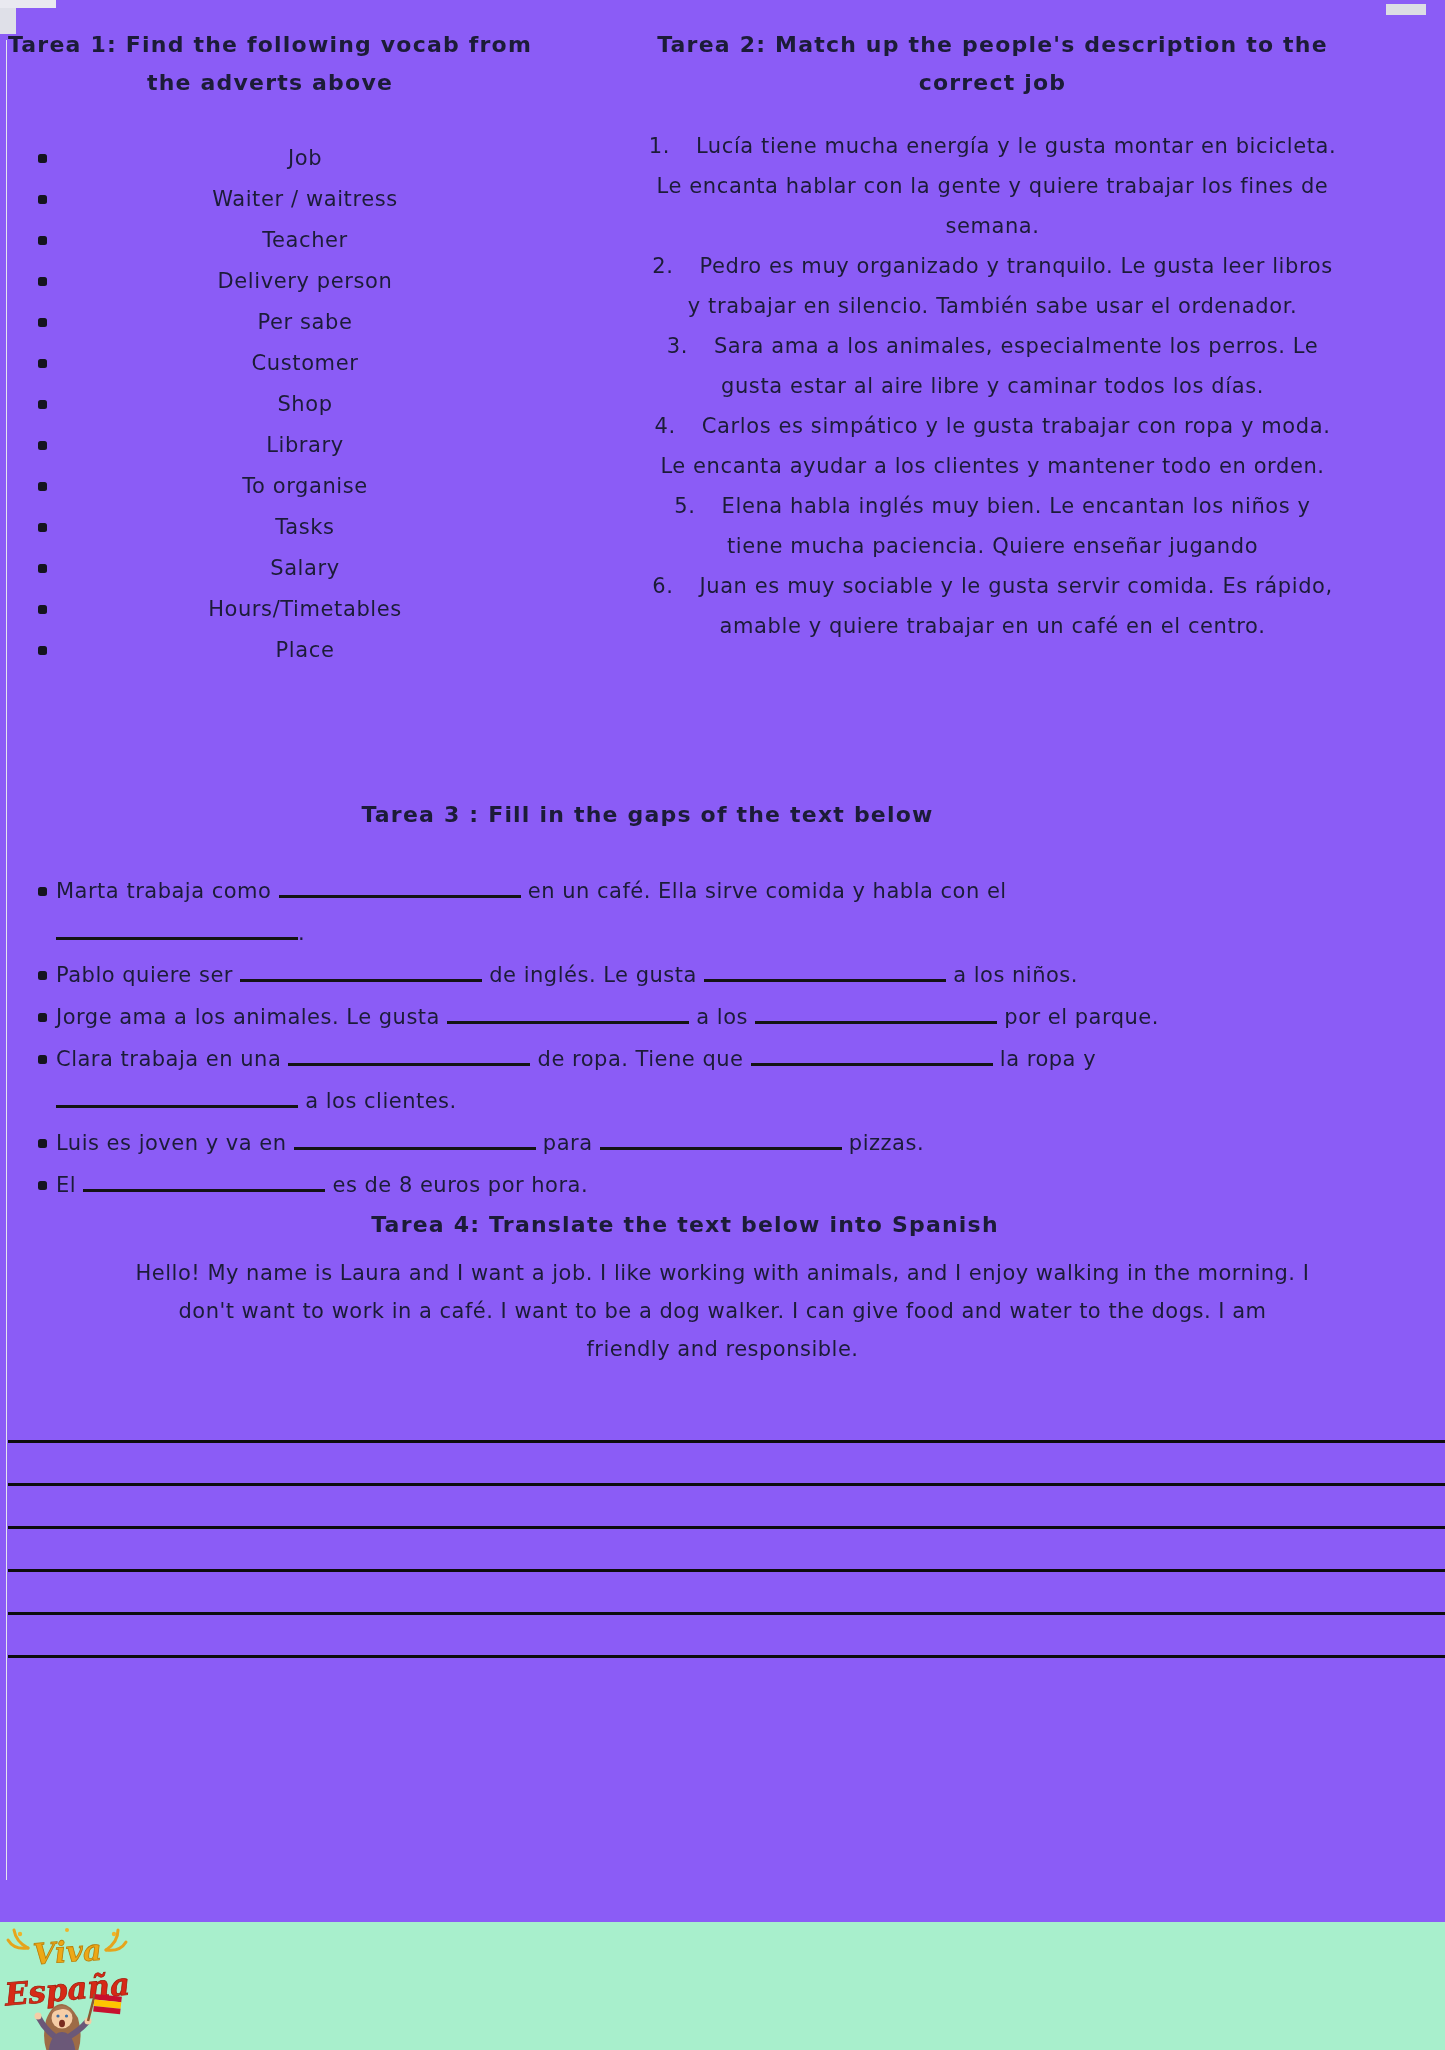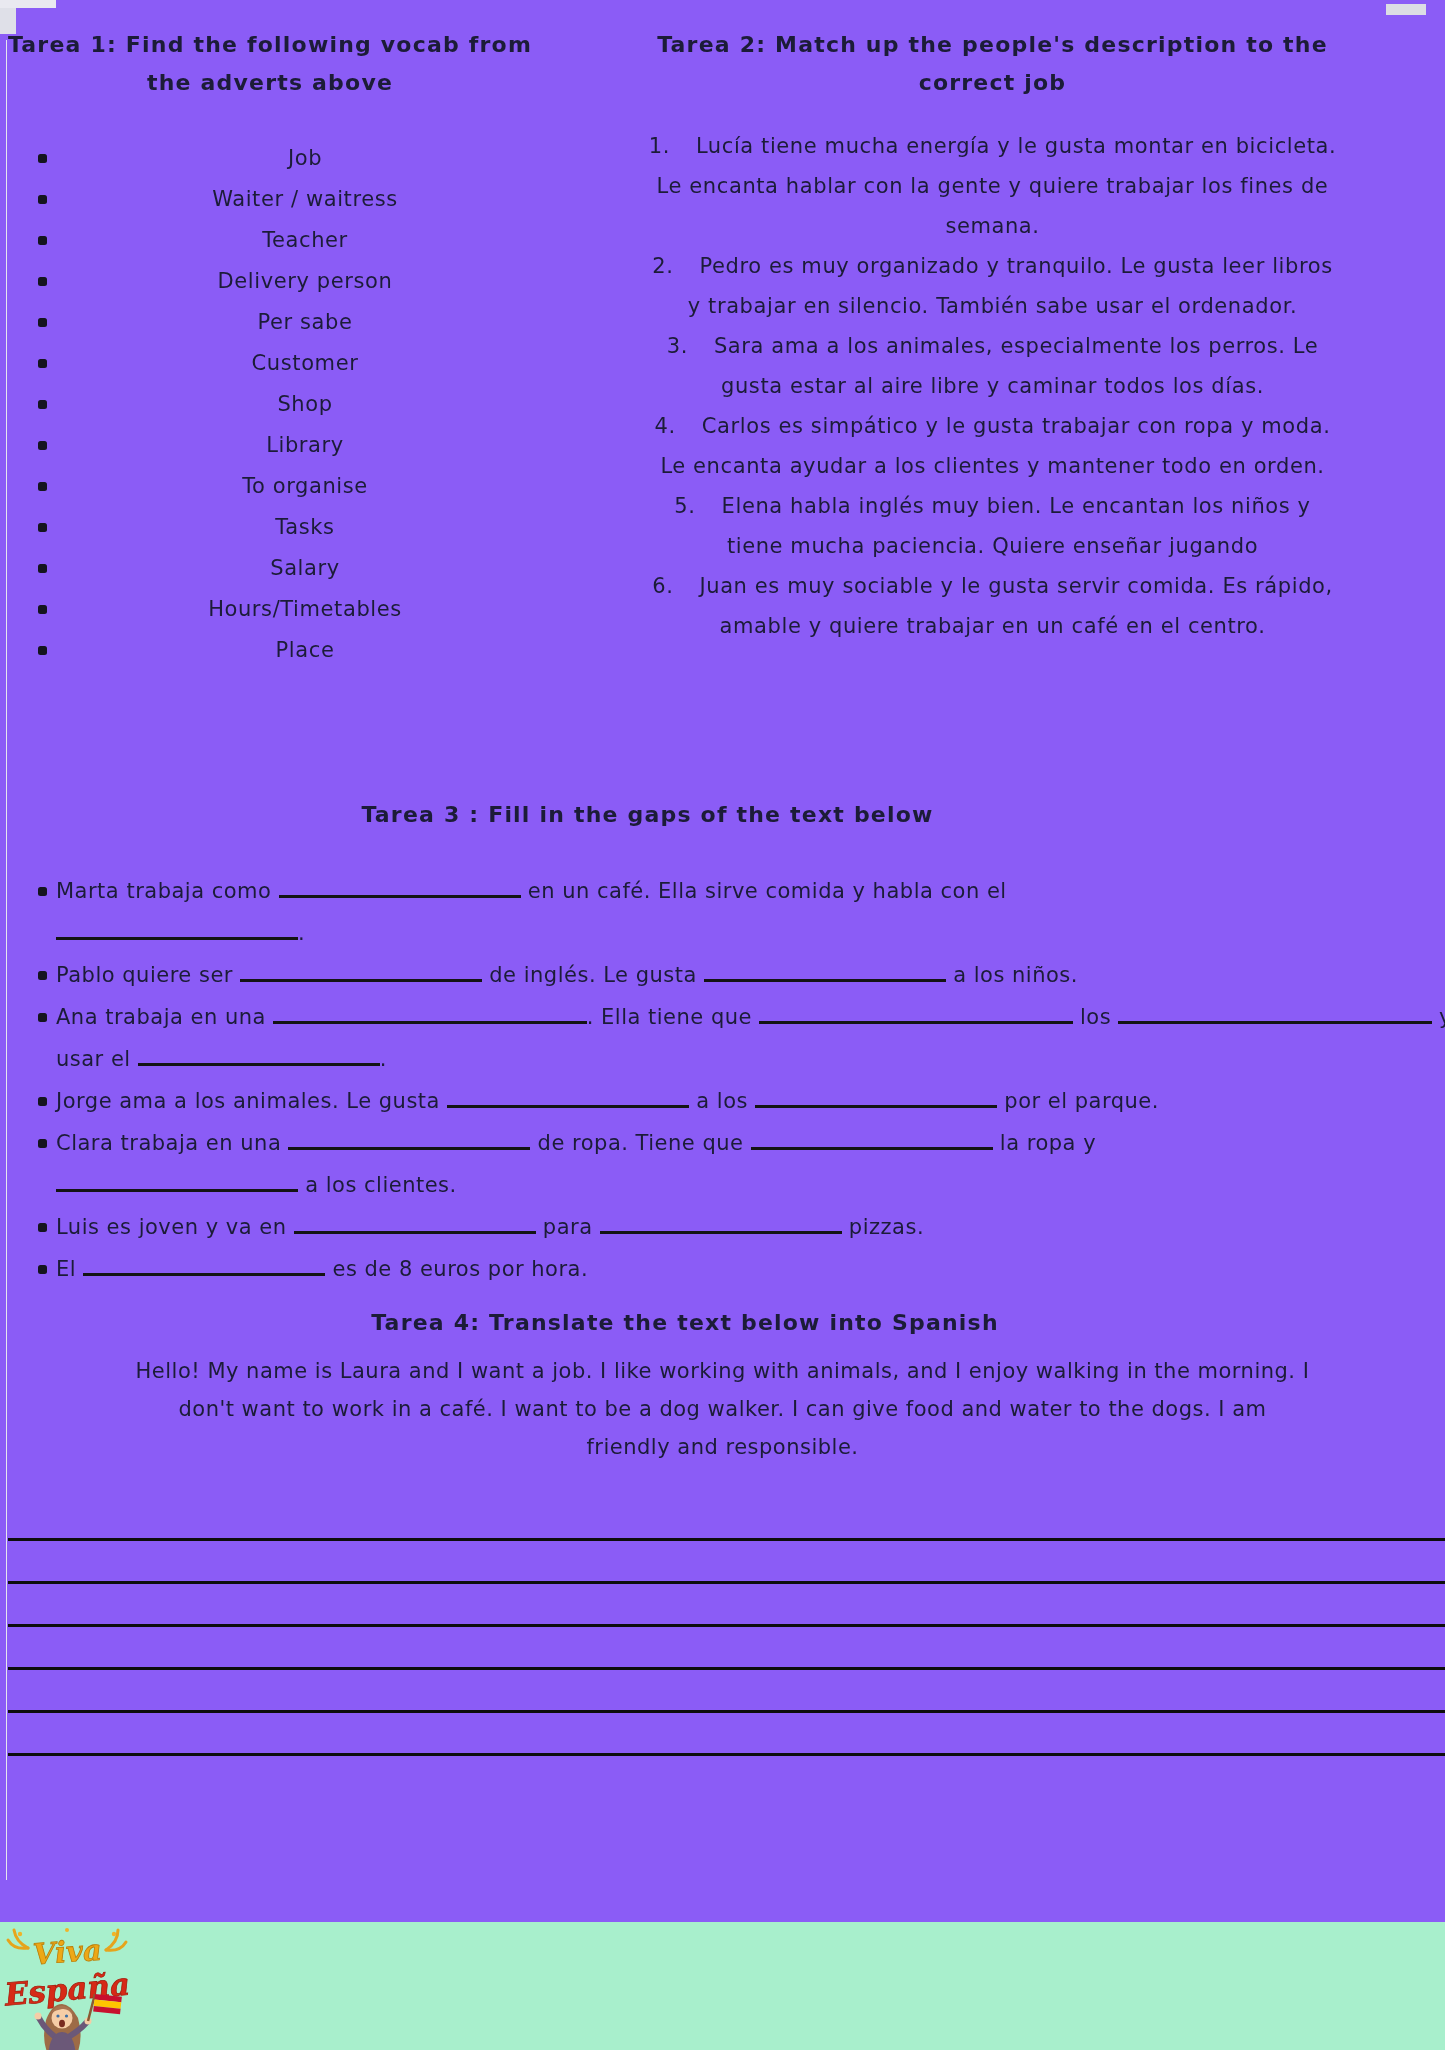--- a/index.html
+++ b/index.html
@@ -40,21 +40,21 @@
   .t3line { width:1064px; font-size:21px; line-height:42px;
             letter-spacing:0.5px; white-space:nowrap; }
   .t3line span { white-space:pre; }
   .blank { display:inline-block; width:242px; height:1em;
            border-bottom:3px solid #141414; vertical-align:baseline; }
   .t3line.stretch { display:flex; width:1396px; align-items:baseline; }
   .t3line.stretch .blank { flex:1; min-width:180px; }
 
   .wordbank { margin-top:28px; text-align:center; font-size:21px; line-height:40px;
               letter-spacing:0.6px; padding-right:45px; }
-  .t4h { margin-top:14px; padding-right:75px; }
+  .t4h { padding-right:75px; }
   .t4text { margin-top:10px; font-size:21px; line-height:38px; letter-spacing:0.5px; }
   .t4line { text-align:center; white-space:nowrap; }
 
   .wlines { margin-top:36px; margin-left:8px; }
   .wline { height:40px; border-bottom:3px solid #0d0d0d; }
   .wline.first { height:36px; }
 
   .band { position:absolute; left:0; right:0; bottom:0; height:128px; background:#a8efcc; }
   .logo { position:absolute; left:4px; top:2px; }
 </style>
@@ -108,32 +108,20 @@
 
   <h2 class="hd t3h">Tarea 3 : Fill in the gaps of the text below</h2>
 
   <div class="t3list">
     <div class="t3item">
       <div class="t3line"><span>Marta trabaja como </span><span class="blank"></span><span> en un café. Ella sirve comida y habla con el</span></div>
       <div class="t3line"><span class="blank"></span><span>.</span></div>
     </div>
     <div class="t3item">
       <div class="t3line"><span>Pablo quiere ser </span><span class="blank"></span><span> de inglés. Le gusta </span><span class="blank"></span><span> a los niños.</span></div>
-    </div>
-    <div class="t3item">
-      <div class="t3line stretch">
-          <span>Ana trabaja en una </span>
-          <span class="blank"></span>
-          <span>. Ella tiene que </span>
-          <span class="blank"></span>
-          <span> los </span>
-          <span class="blank"></span>
-          <span> y</span>
-        </div>
-      <div class="t3line"><span>usar el </span><span class="blank"></span><span>.</span></div>
     </div>
     <div class="t3item">
       <div class="t3line"><span>Jorge ama a los animales. Le gusta </span><span class="blank"></span><span> a los </span><span class="blank"></span><span> por el parque.</span></div>
     </div>
     <div class="t3item">
       <div class="t3line"><span>Clara trabaja en una </span><span class="blank"></span><span> de ropa. Tiene que </span><span class="blank"></span><span> la ropa y</span></div>
       <div class="t3line"><span class="blank"></span><span> a los clientes.</span></div>
     </div>
     <div class="t3item">
       <div class="t3line"><span>Luis es joven y va en </span><span class="blank"></span><span> para </span><span class="blank"></span><span> pizzas.</span></div>

